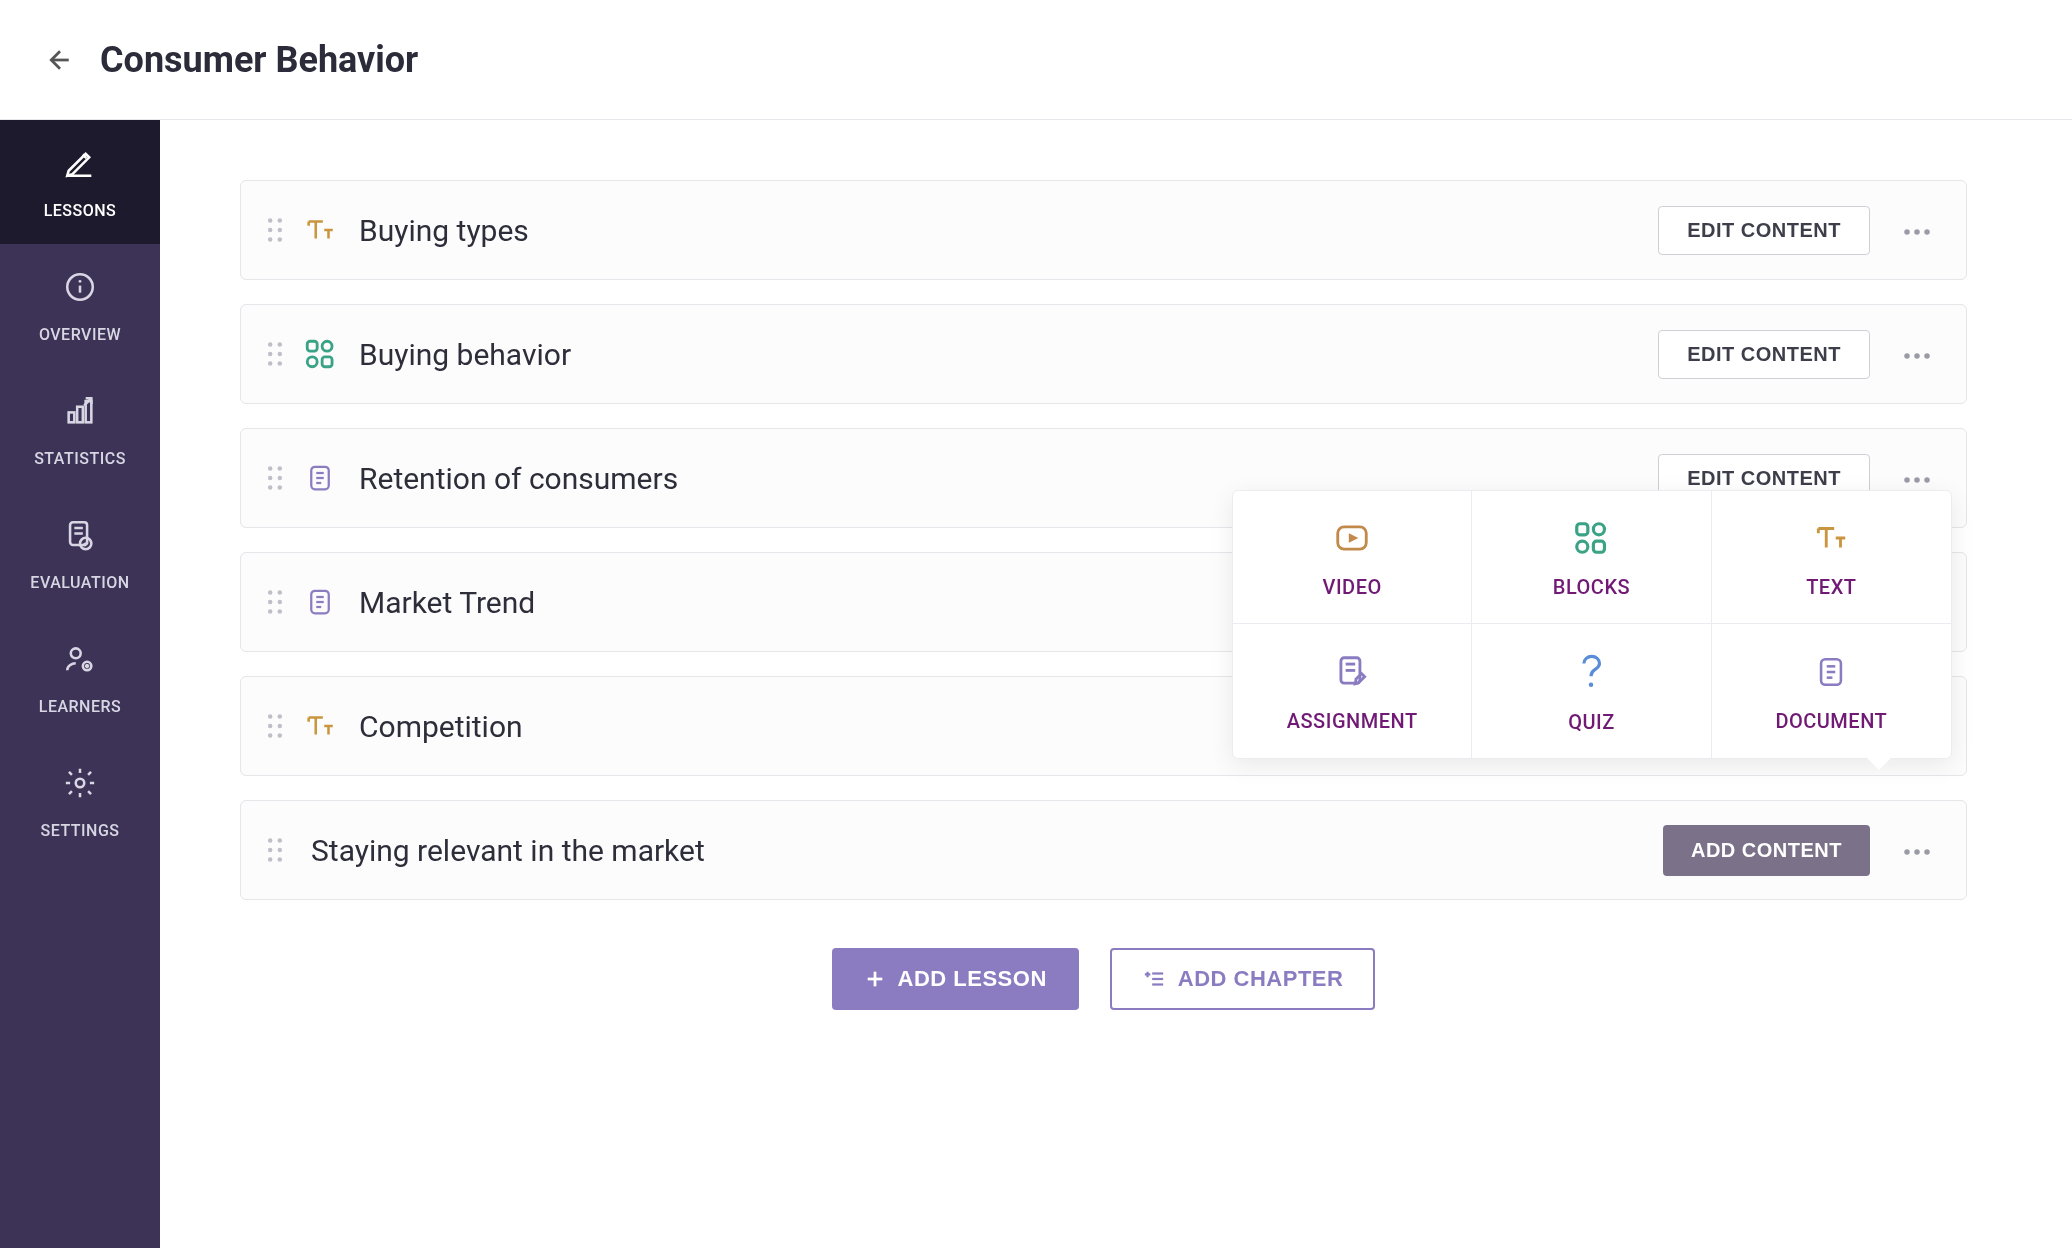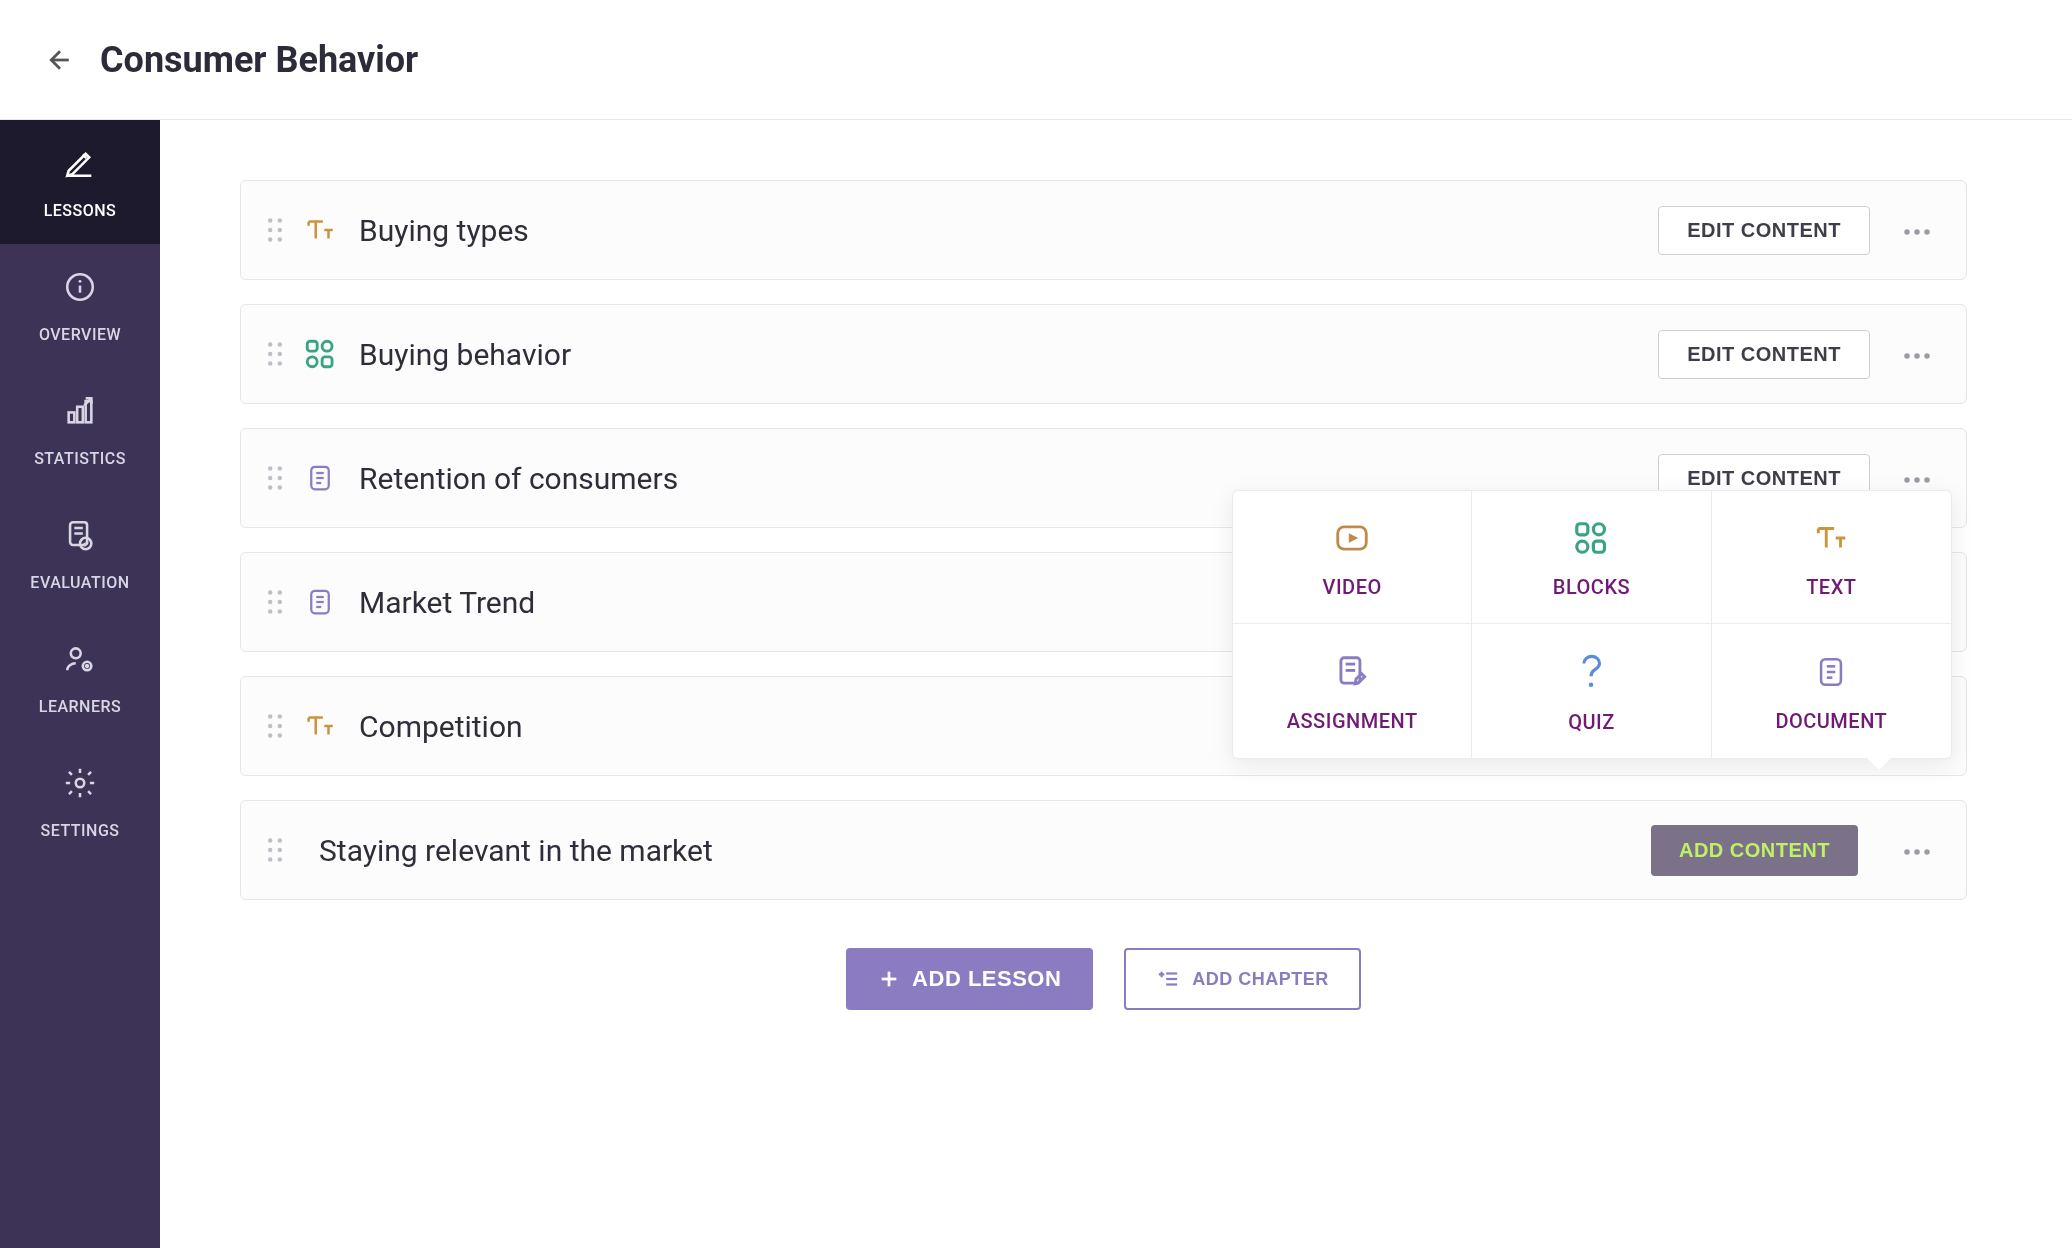--- a/index.html
+++ b/index.html
@@ -109,28 +109,28 @@
   letter-spacing: 0.5px;
   padding: 12px 28px;
   border-radius: 4px;
   cursor: pointer;
   margin-right: 24px;
   margin-left: 10px;
 }
 .btn-addcontent {
   border: none;
   background: #7b7188;
-  color: #bef264;
+  color: #ffffff;
   font-size: 20px;
   font-weight: 600;
   letter-spacing: 0.5px;
   padding: 14px 28px;
   border-radius: 4px;
   cursor: pointer;
-  margin-right: 36px;
+  margin-right: 24px;
 }
 .more-menu {
   color: #9b9ba6;
   cursor: pointer;
   padding: 8px;
 }
 .bottom-actions {
   display: flex;
   justify-content: center;
   gap: 31px;
@@ -147,21 +147,21 @@
   border-radius: 4px;
   cursor: pointer;
   display: flex;
   align-items: center;
   gap: 12px;
 }
 .btn-outline {
   background: #fff;
   color: #8b7cc2;
   border: 2px solid #8b7cc2;
-  font-size: 18px;
+  font-size: 22px;
   font-weight: 600;
   letter-spacing: 0.5px;
   padding: 16px 30px;
   border-radius: 4px;
   cursor: pointer;
   display: flex;
   align-items: center;
   gap: 12px;
 }
 .popover {
@@ -439,21 +439,21 @@
       <span class="drag-handle">
         <svg width="16" height="26" viewBox="0 0 10 16" fill="currentColor">
             <circle cx="2" cy="2" r="1.4"></circle>
             <circle cx="8" cy="2" r="1.4"></circle>
             <circle cx="2" cy="8" r="1.4"></circle>
             <circle cx="8" cy="8" r="1.4"></circle>
             <circle cx="2" cy="14" r="1.4"></circle>
             <circle cx="8" cy="14" r="1.4"></circle>
           </svg>
       </span>
-      <span class="lesson-title" style="margin-left:16px">Staying relevant in the market</span>
+      <span class="lesson-title" style="margin-left:8px">Staying relevant in the market</span>
       <button class="btn-addcontent">ADD CONTENT</button>
       <span class="more-menu">
         <svg width="30" height="8" viewBox="0 0 24 6" fill="currentColor">
             <circle cx="4" cy="3" r="2.2"></circle>
             <circle cx="12" cy="3" r="2.2"></circle>
             <circle cx="20" cy="3" r="2.2"></circle>
           </svg>
       </span>
     </div>
 

